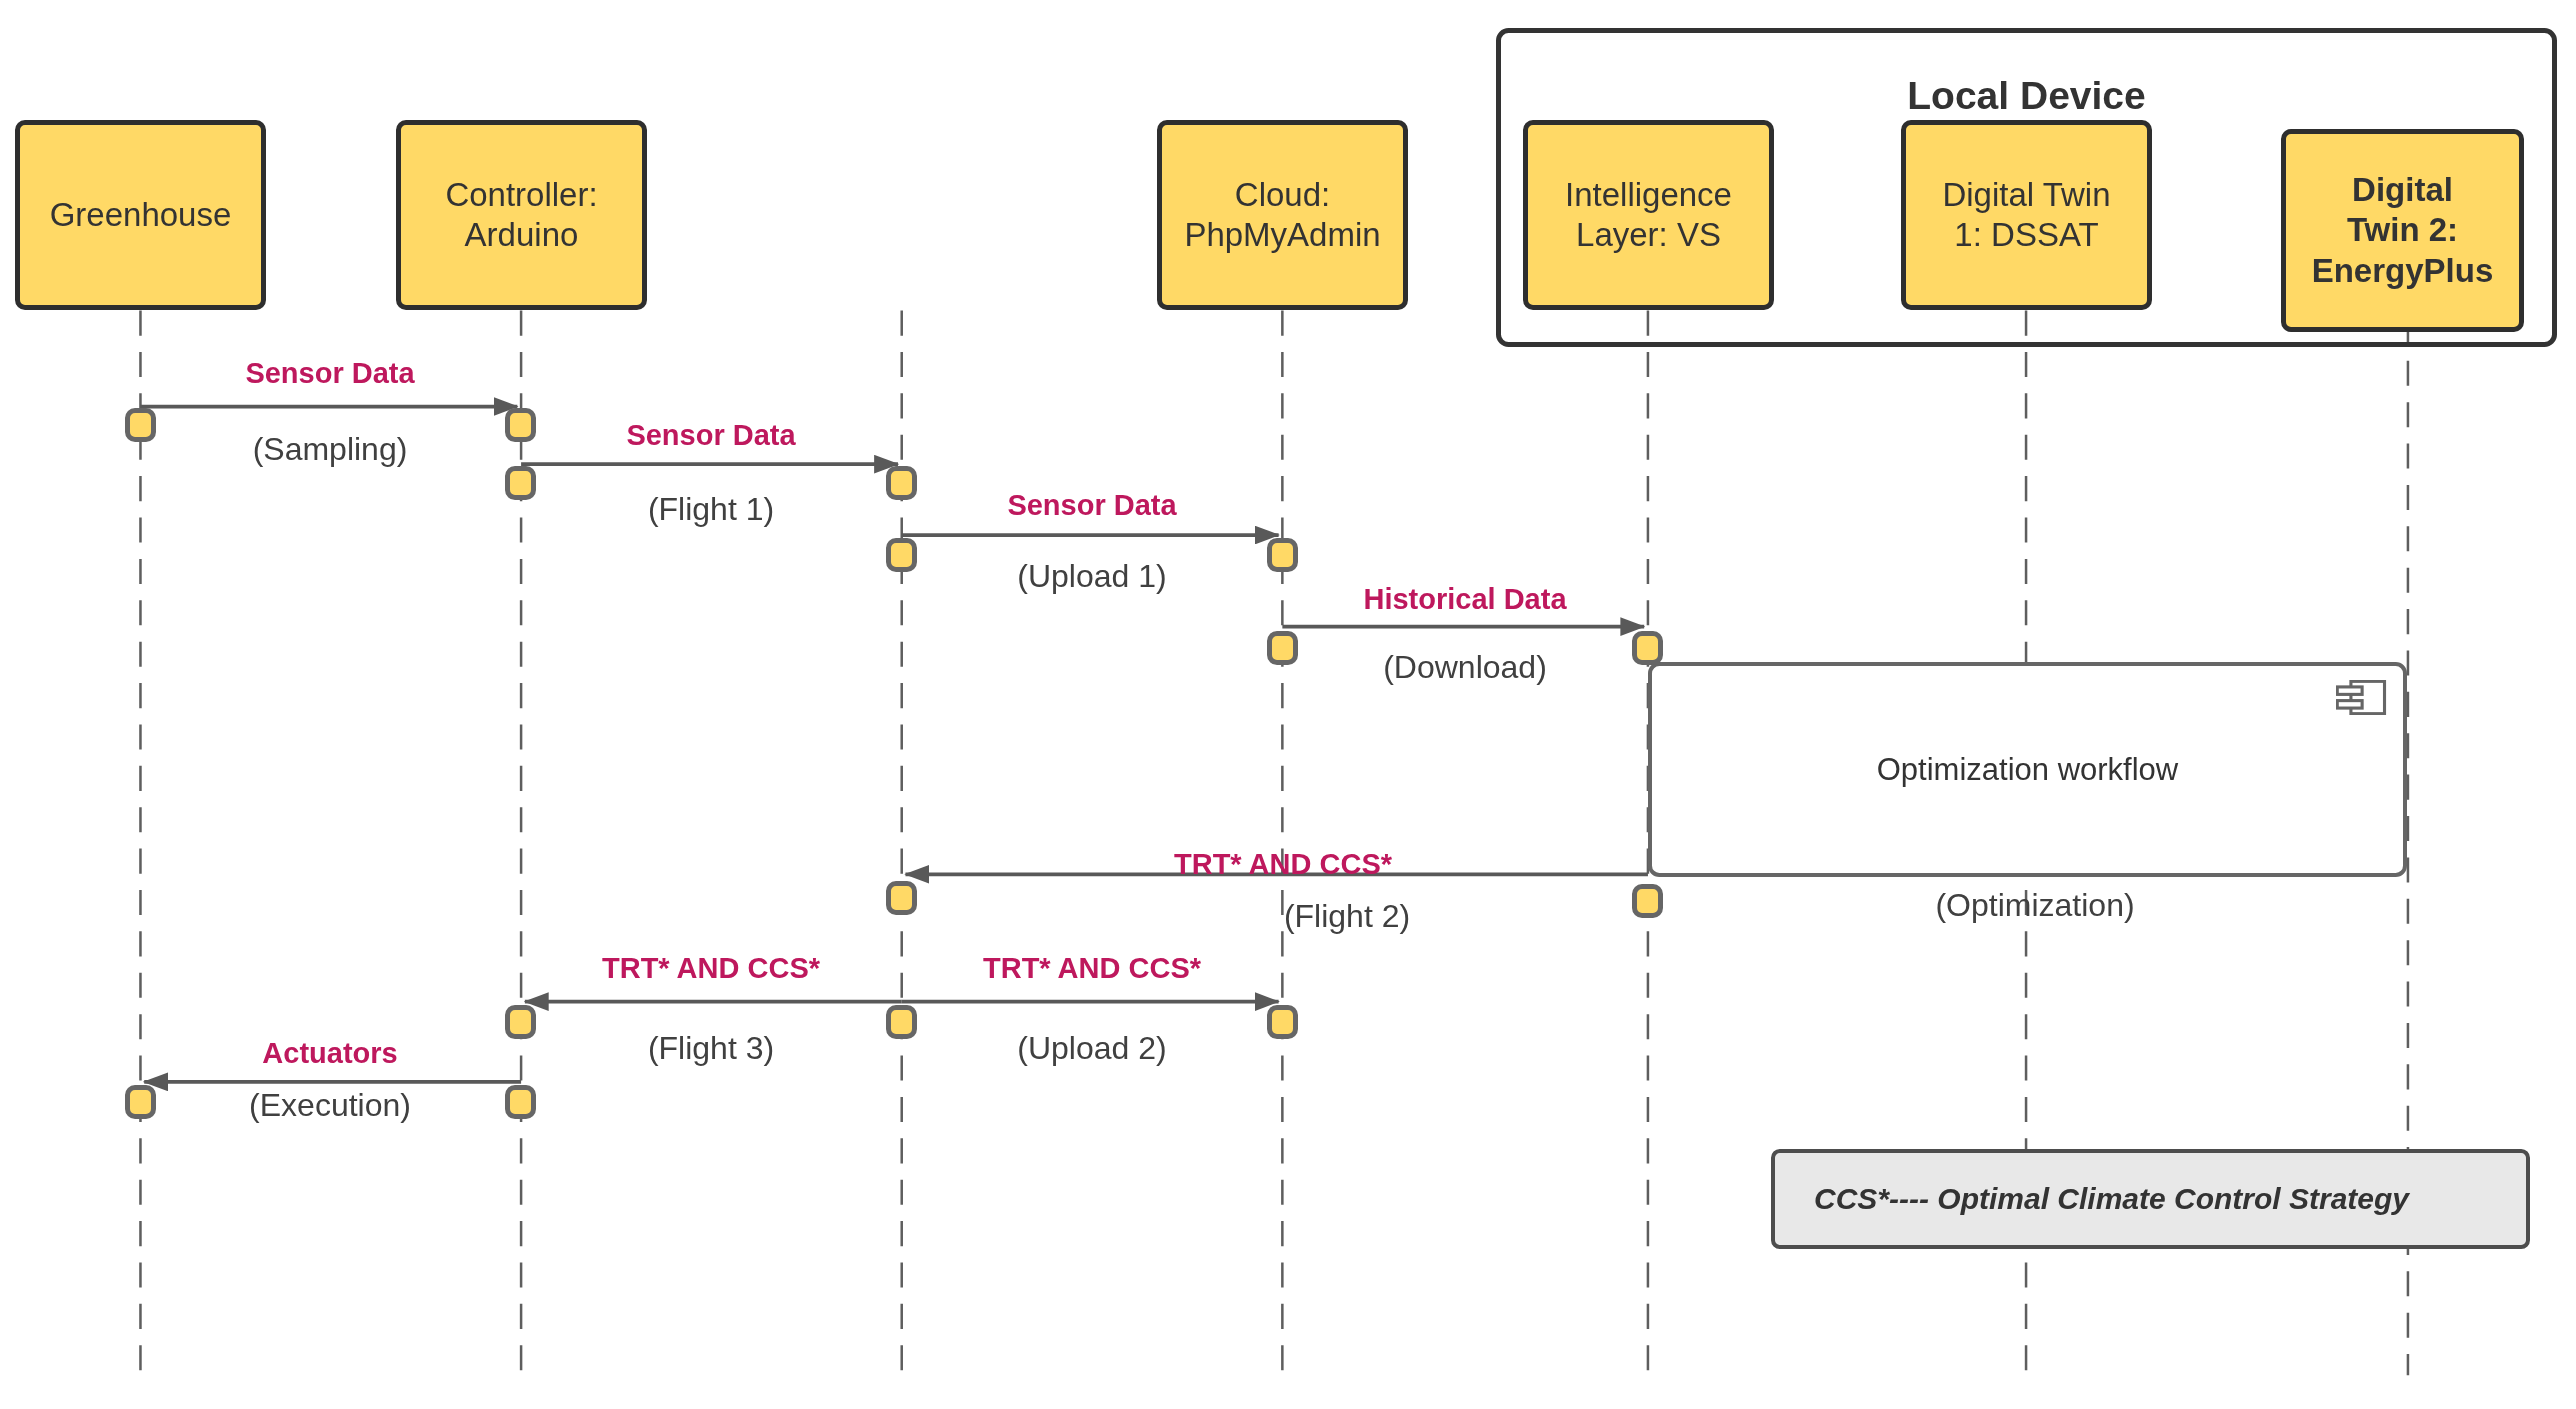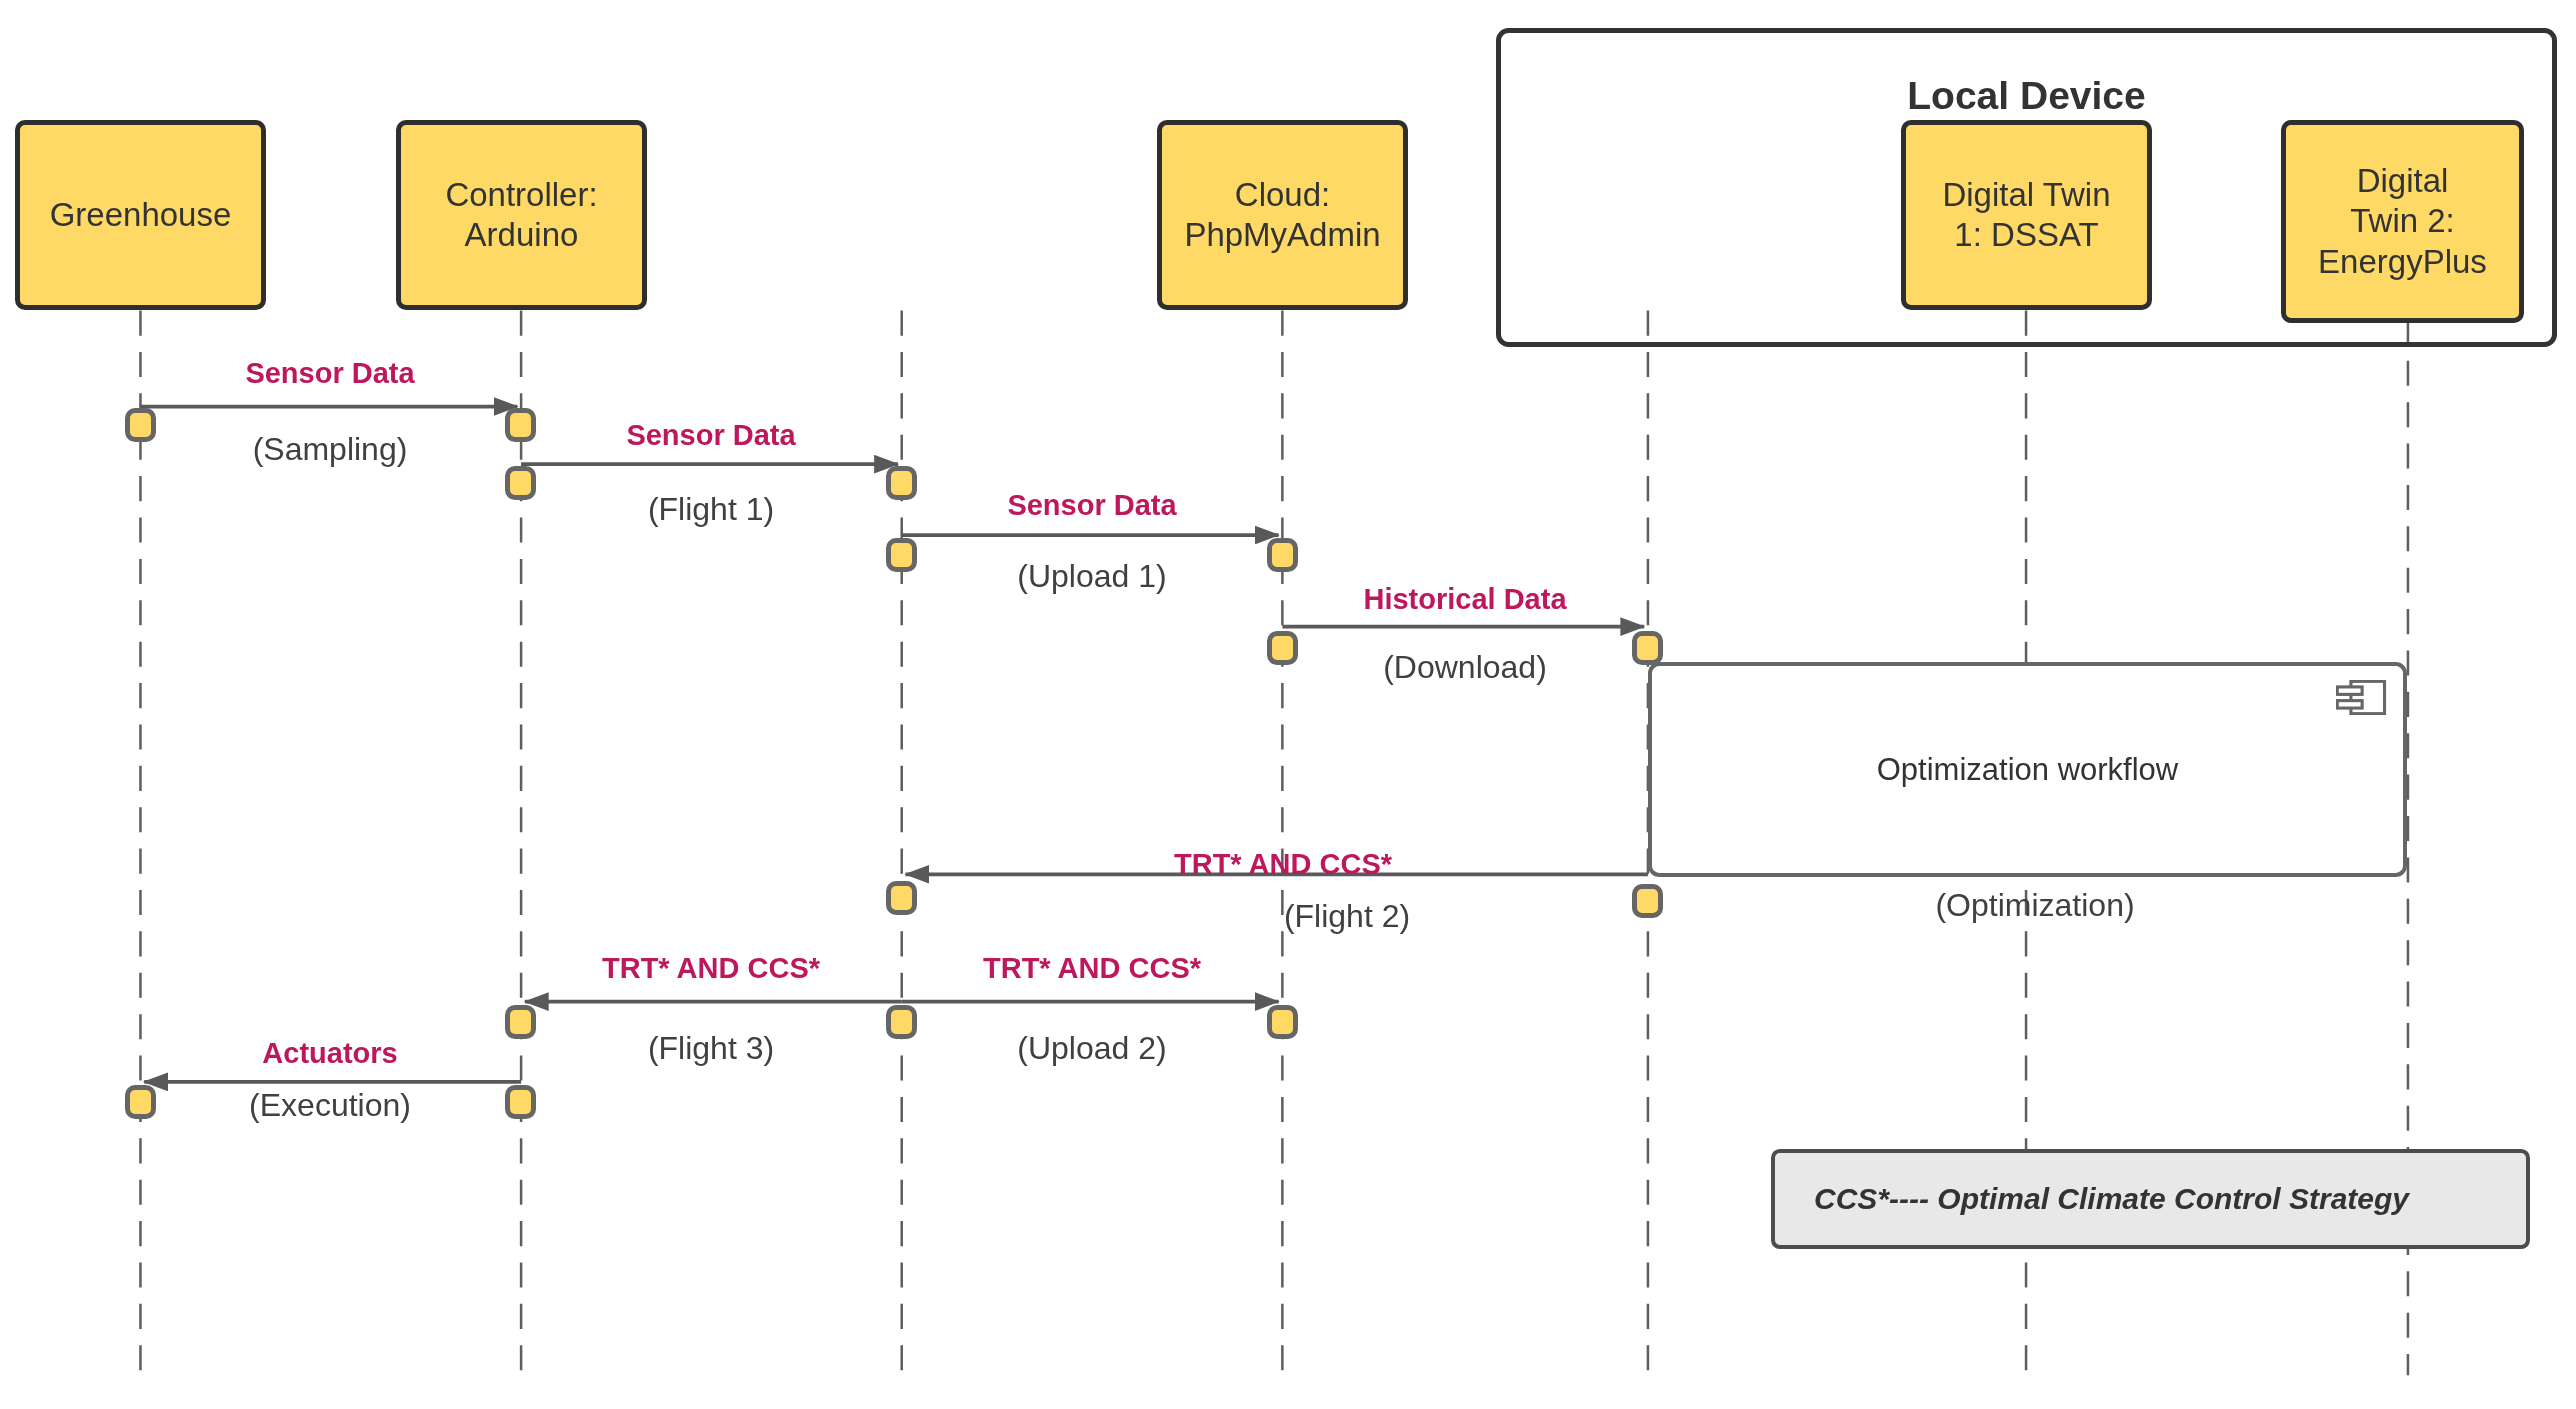--- a/index.html
+++ b/index.html
@@ -79,23 +79,25 @@
 
   <div class="frame">
     <div class="frame-title">Local Device</div>
   </div>
 
   <div class="actor" style="left:15px;  top:120px;">Greenhouse</div>
   <div class="actor" style="left:396px; top:120px;">Controller:
 Arduino</div>
   <div class="actor" style="left:1157px;top:120px;">Cloud:
 PhpMyAdmin</div>
+  <div class="actor" style="left:1523px;top:120px;">Intelligence
+Layer: VS</div>
   <div class="actor" style="left:1901px;top:120px;">Digital Twin
 1:  DSSAT</div>
-  <div class="actor" style="left:2281px;top:120px;width:243px;height:203px;">Digital
+  <div class="actor" style="left:2281px;top:129px;width:243px;height:203px;font-weight:bold;">Digital
 Twin 2:
 EnergyPlus</div>
 
   <div class="wf">
     <span>Optimization workflow</span>
     <svg class="wf-icon" width="51" height="35" viewBox="0 0 82 56">
       <rect x="24" y="2" width="54" height="52" fill="#fff" stroke="#666" stroke-width="5"></rect>
       <rect x="2" y="11" width="40" height="12" fill="#fff" stroke="#666" stroke-width="5"></rect>
       <rect x="2" y="33" width="40" height="12" fill="#fff" stroke="#666" stroke-width="5"></rect>
     </svg>

